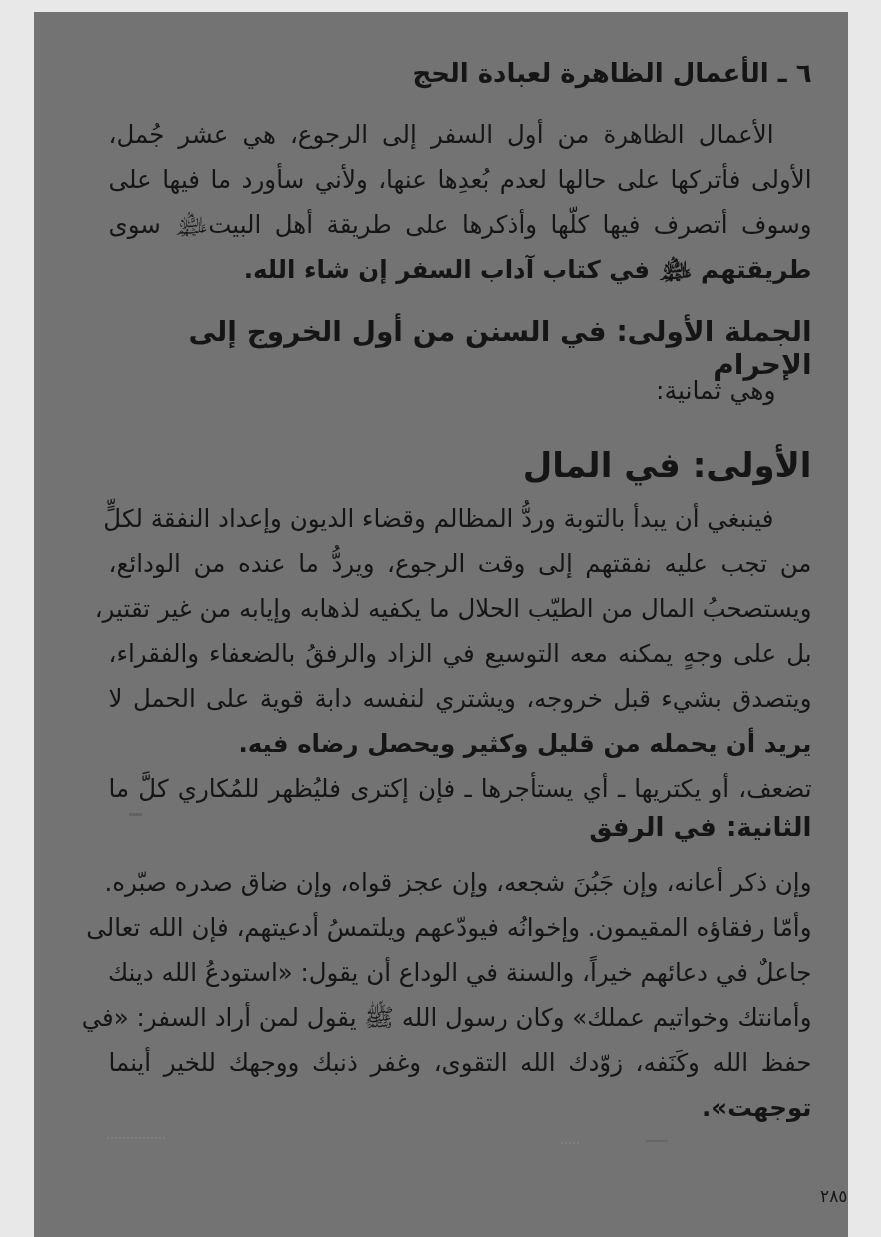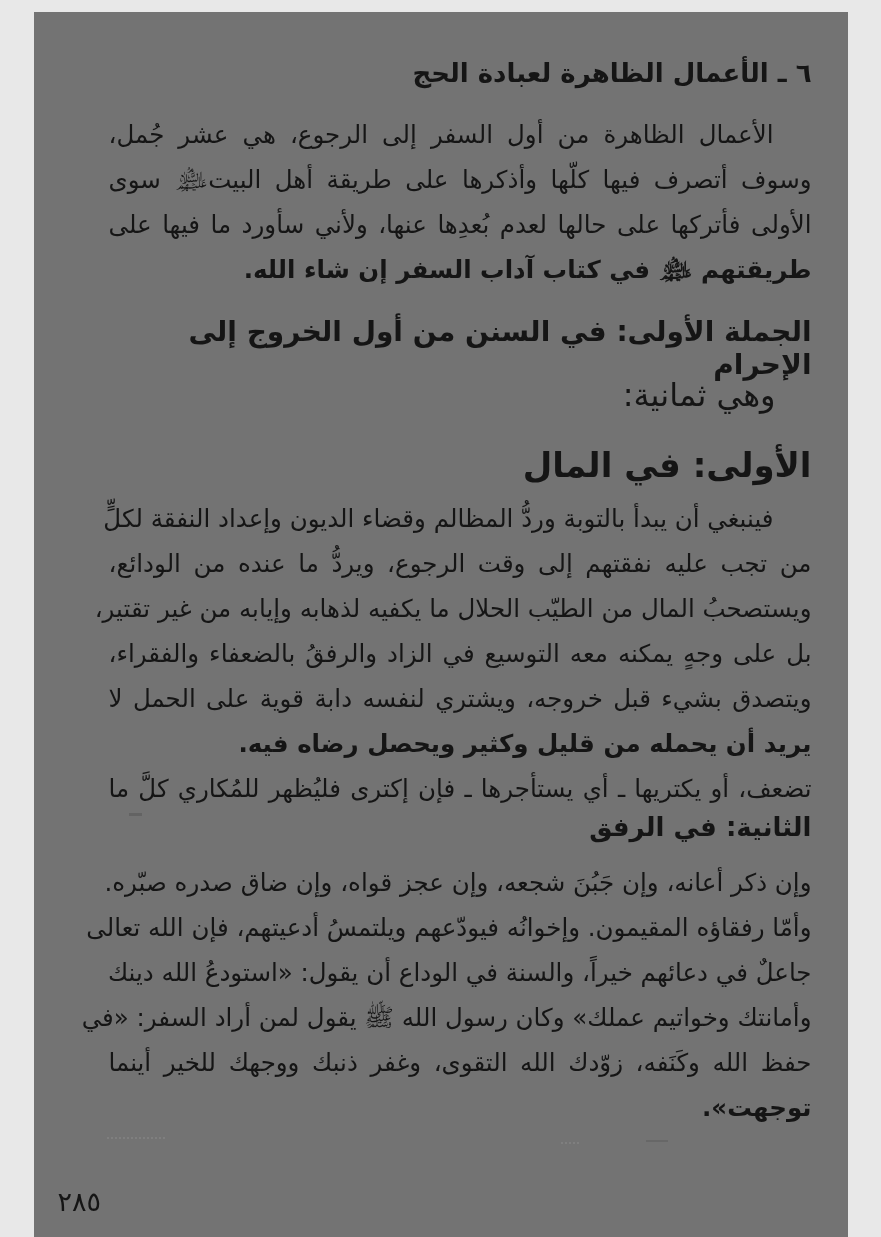--- a/index.html
+++ b/index.html
@@ -10,21 +10,21 @@
     background:#737373;
     font-family:"DejaVu Sans", sans-serif;
     color:#151515;
     direction:rtl;
     overflow:hidden;
   }
   .block { position:absolute; right:36px; left:75px; }
 
   .title      { top:46px;  font-size:26px; font-weight:bold; text-align:right; letter-spacing:0.2px; }
   .heading-1  { top:303px; font-size:28px; font-weight:bold; text-align:right; }
-  .intro-line { top:364px; font-size:32px; text-align:right; padding-right:36px; box-sizing:border-box; }
+  .intro-line { top:364px; font-size:25px; text-align:right; padding-right:36px; box-sizing:border-box; }
   .heading-2  { top:433px; font-size:34px; font-weight:bold; text-align:right; }
   .heading-3  { top:800px; font-size:26px; font-weight:bold; text-align:right; }
 
   .para { }
   .p1 { top:100px; }
   .p2 { top:484px; }
   .p3 { top:848px; }
 
   .line {
     height:45px;
@@ -33,40 +33,40 @@
     white-space:nowrap;
     text-align:justify;
     text-align-last:justify;
   }
   .line.first { padding-right:38px; }
   .line.last  { text-align:right; text-align-last:right;font-weight:bold; }
 
   .page-number {
     position:absolute;
     top:1174px; left:0; right:0;
-    text-align:left;
-    font-size:27px;
+    text-align:right;
+    font-size:17px;
     padding-left:24px;
   }
 
   
   .artifact { position:absolute; background:#555; opacity:0.55; }
   .artifact.dotted { background:none; border-top:2px dotted #8a8a8a; }
 </style>
 </head>
 <body>
 
 <div class="page">
 
   <div class="block title">٦ ـ الأعمال الظاهرة لعبادة الحج</div>
 
   <div class="block para p1">
     <div class="line first">الأعمال الظاهرة من أول السفر إلى الرجوع، هي عشر جُمل،</div>
+    <div class="line">الأولى فأتركها على حالها لعدم بُعدِها عنها، ولأني سأورد ما فيها على</div>
     <div class="line">وسوف أتصرف فيها كلّها وأذكرها على طريقة أهل البيت﵈ سوى</div>
-    <div class="line">الأولى فأتركها على حالها لعدم بُعدِها عنها، ولأني سأورد ما فيها على</div>
     <div class="line last">طريقتهم ﵈ في كتاب آداب السفر إن شاء الله.</div>
   </div>
 
   <div class="block heading-1">الجملة الأولى: في السنن من أول الخروج إلى الإحرام</div>
 
   <div class="block intro-line">وهي ثمانية:</div>
 
   <div class="block heading-2">الأولى: في المال</div>
 
   <div class="block para p2">

